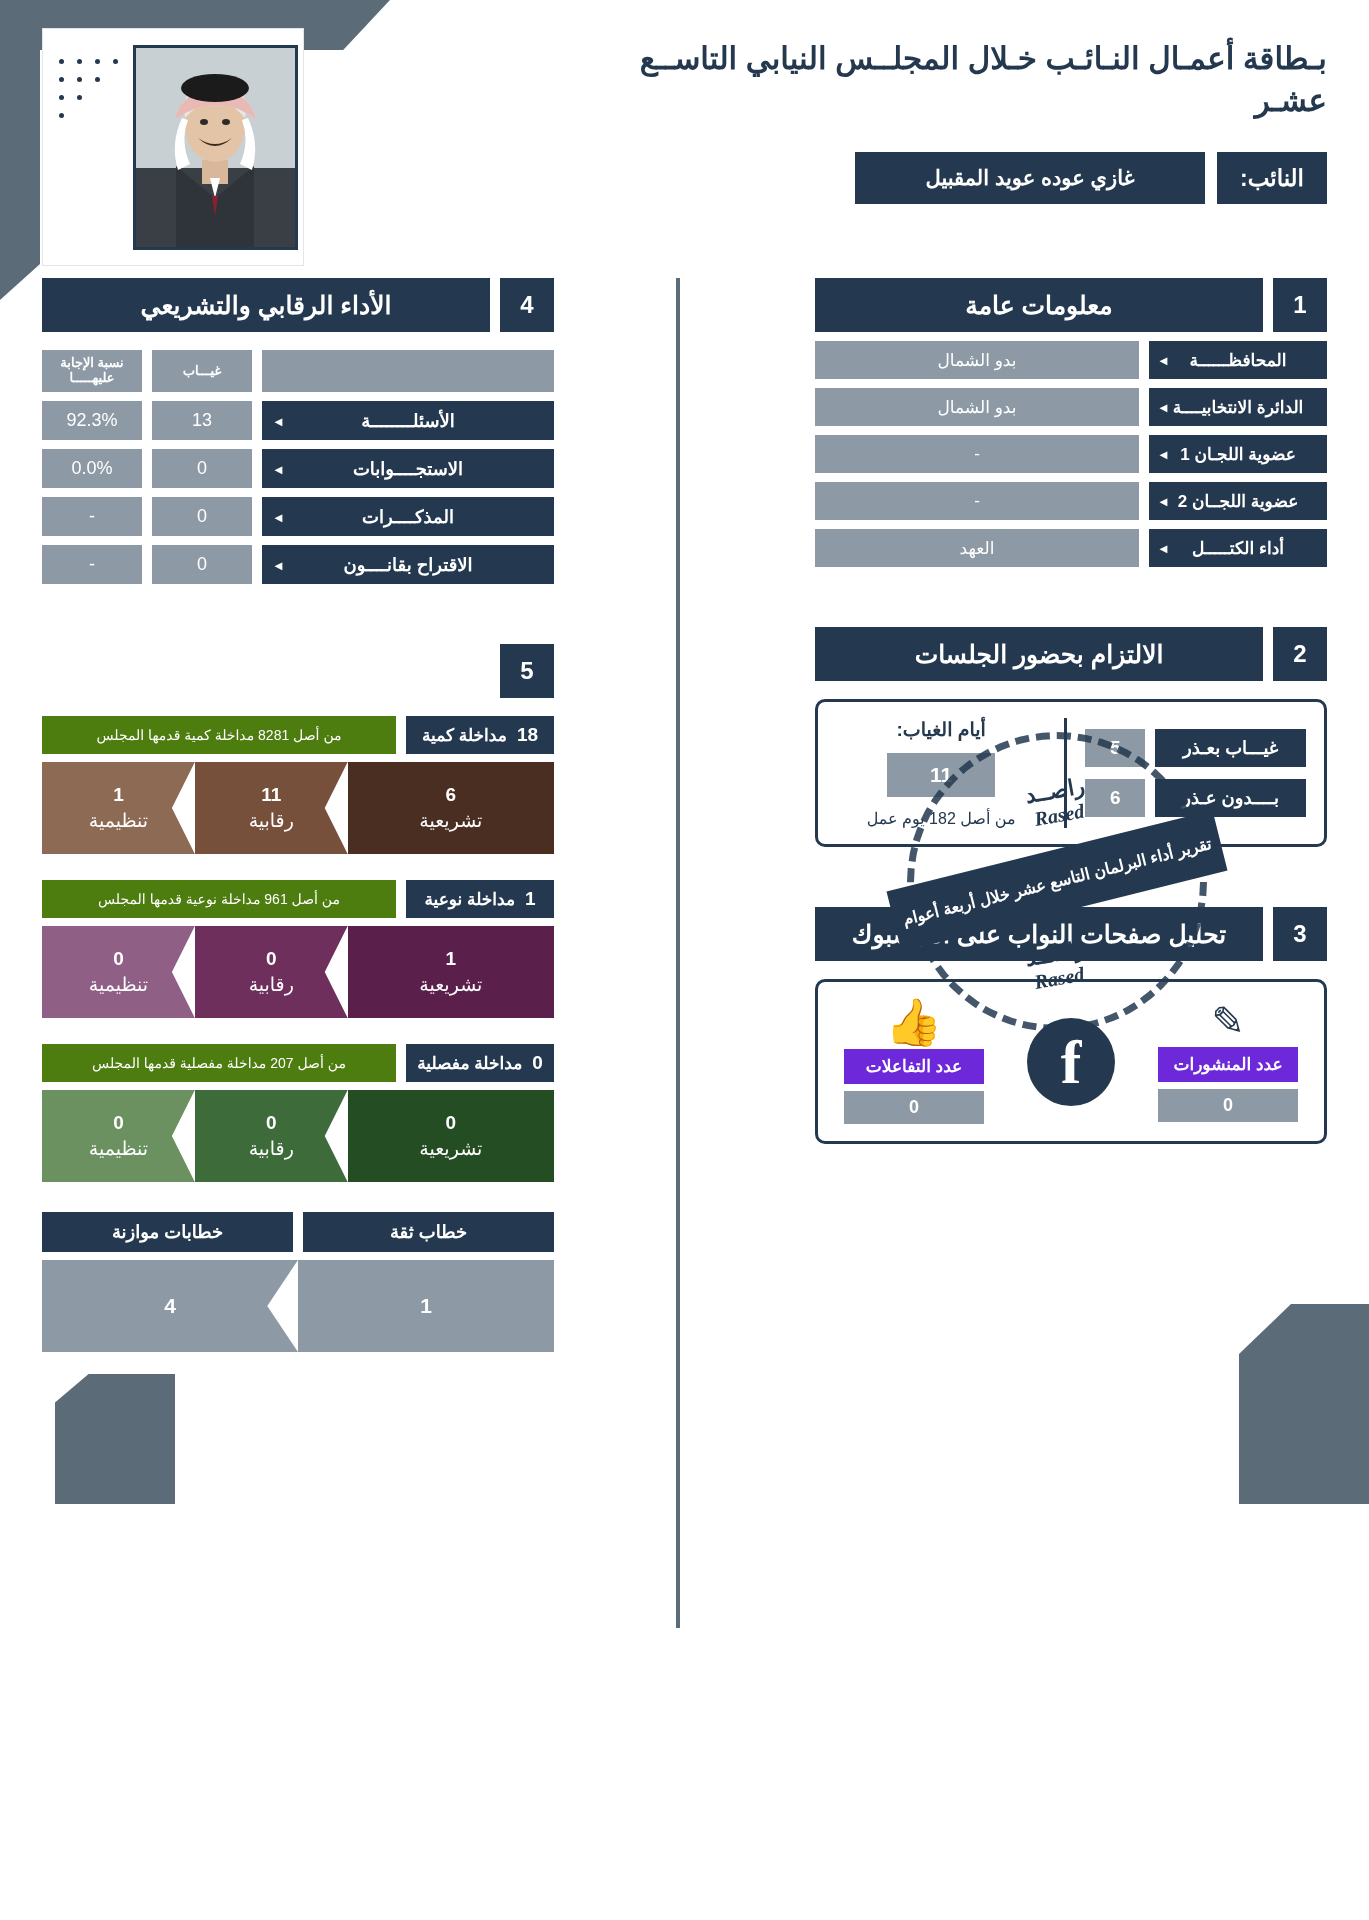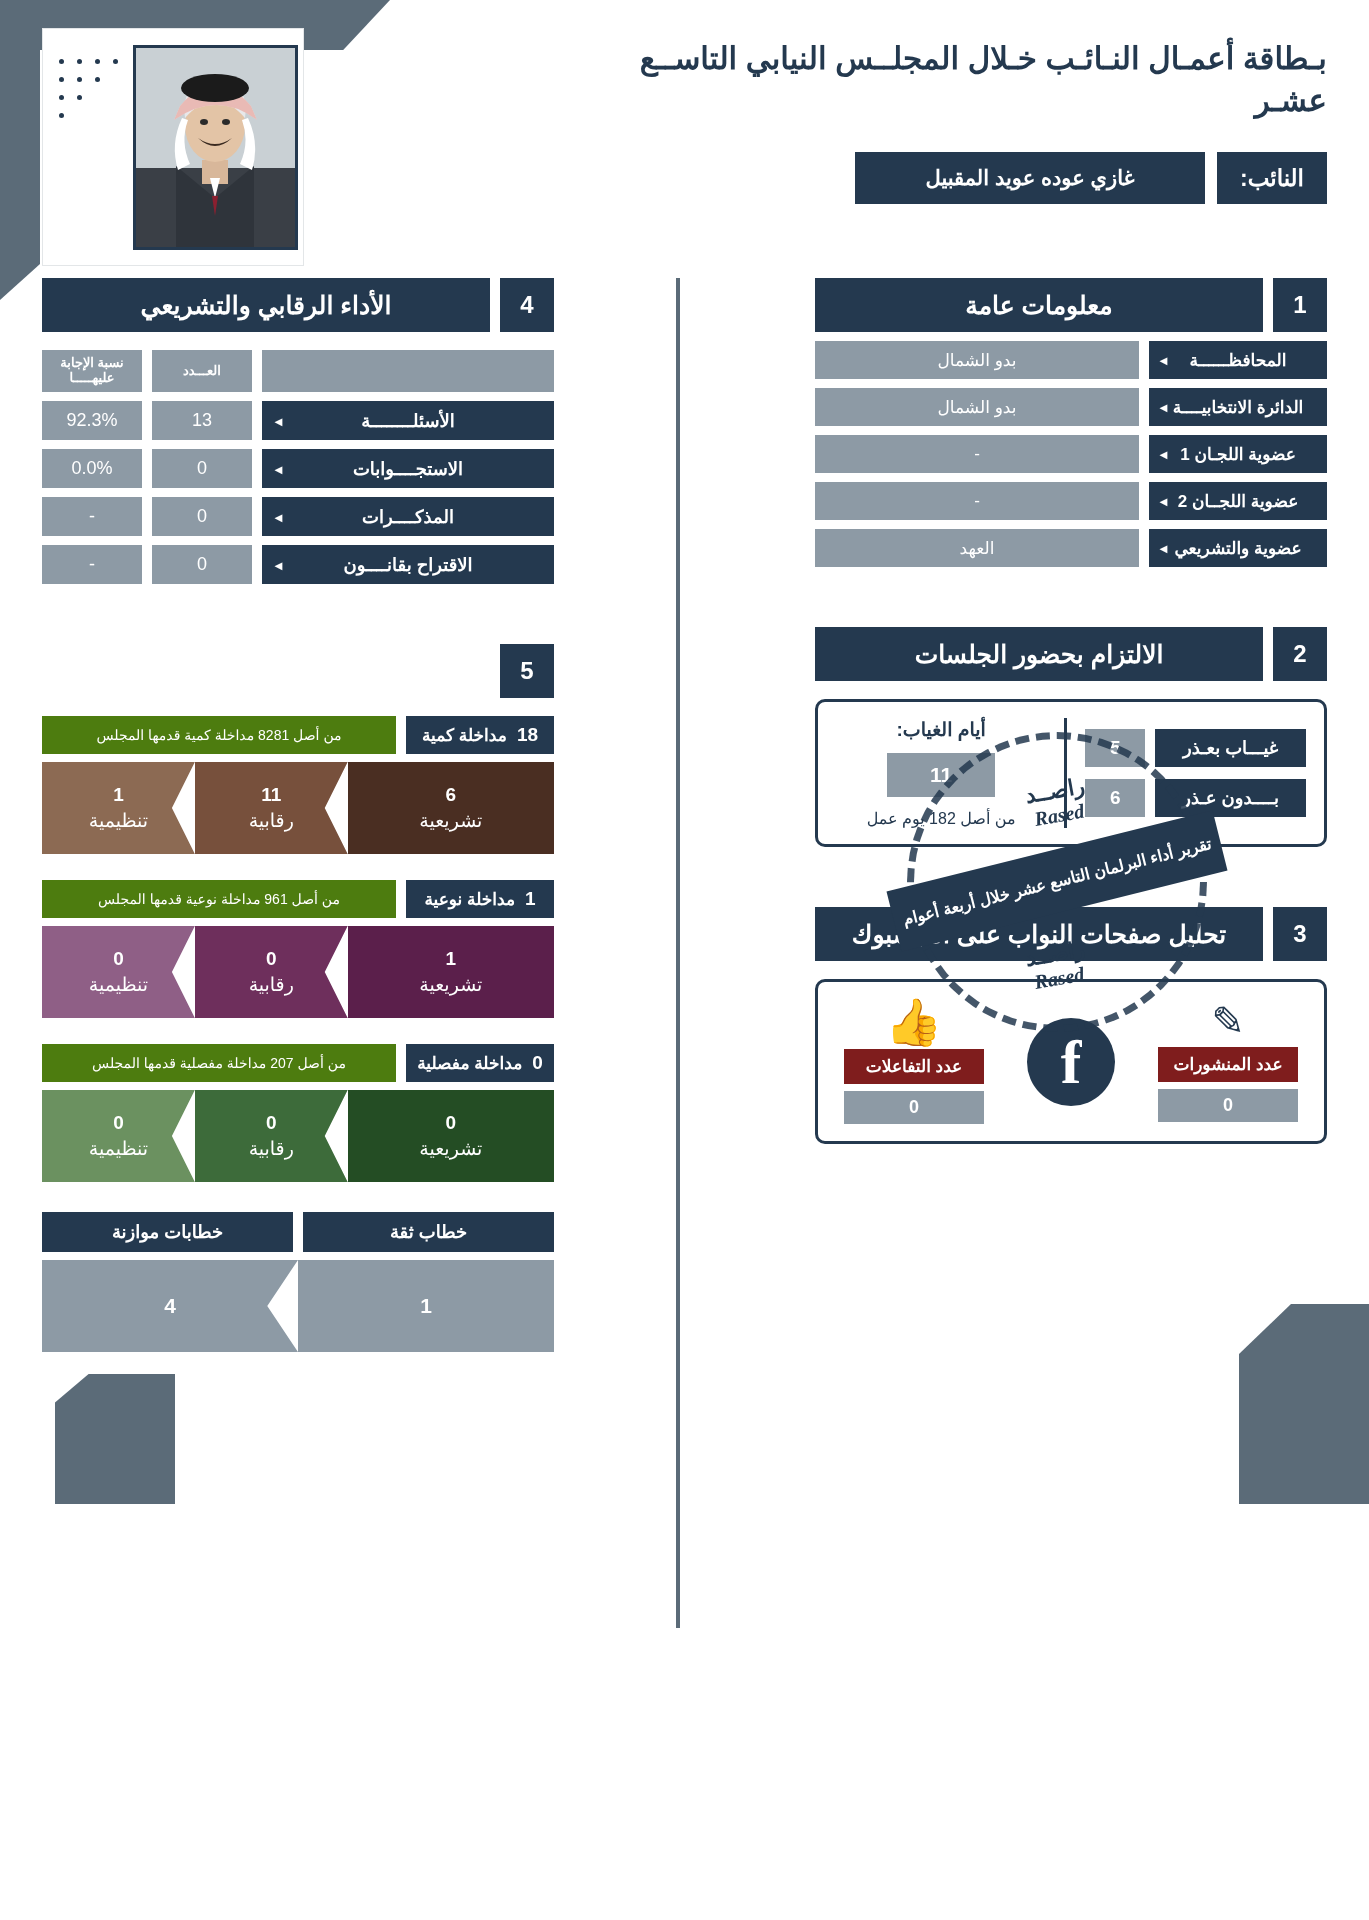--- a/index.html
+++ b/index.html
@@ -189,21 +189,21 @@
   .fb-box {
     margin-top: 18px;
     border: 3px solid #24394f; border-radius: 10px;
     height: 165px;
     position: relative;
     display: flex; align-items: center; justify-content: space-between;
     padding: 0 26px;
   }
   .fb-card { width: 140px; text-align: center; }
   .fb-card .t {
-    background: #7f1d1d; color: #fff;
+    background: #6d28d9; color: #fff;
     font-size: 17px; font-weight: bold;
     padding: 7px 4px;
   }
   .fb-card .v {
     margin-top: 7px;
     background: #8d9aa5; color: #fff;
     font-size: 18px; font-weight: bold;
     padding: 6px 4px;
   }
   .fb-logo {
@@ -400,21 +400,21 @@
       <div class="gi-row">
         <div class="gi-label">
             <span class="arrow">◄</span>
             <span>عضوية اللجــان 2</span>
           </div>
         <div class="gi-val">-</div>
       </div>
       <div class="gi-row">
         <div class="gi-label">
             <span class="arrow">◄</span>
-            <span>عضوية والتشريعي</span>
+            <span>أداء الكتـــــل</span>
           </div>
         <div class="gi-val">العهد</div>
       </div>
     </div>
 
     <div class="sec-head sec-gap">
       <div class="sec-num">2</div>
       <div class="sec-title">الالتزام بحضور الجلسات</div>
     </div>
 
@@ -474,21 +474,21 @@
   <div class="col-left">
 
     <div class="sec-head">
       <div class="sec-num">4</div>
       <div class="sec-title">الأداء الرقابي والتشريعي</div>
     </div>
 
     <div>
       <div class="perf-head">
         <div class="blank"></div>
-        <div class="h">العـــدد</div>
+        <div class="h">غيـــاب</div>
         <div class="h">نسبة الإجابة عليهـــــا</div>
       </div>
       <div class="perf-row">
         <div class="name">
             <span class="arrow">◄</span>
             <span>الأسئلــــــــة</span>
           </div>
         <div class="cnt">13</div>
         <div class="pct">92.3%</div>
       </div>

